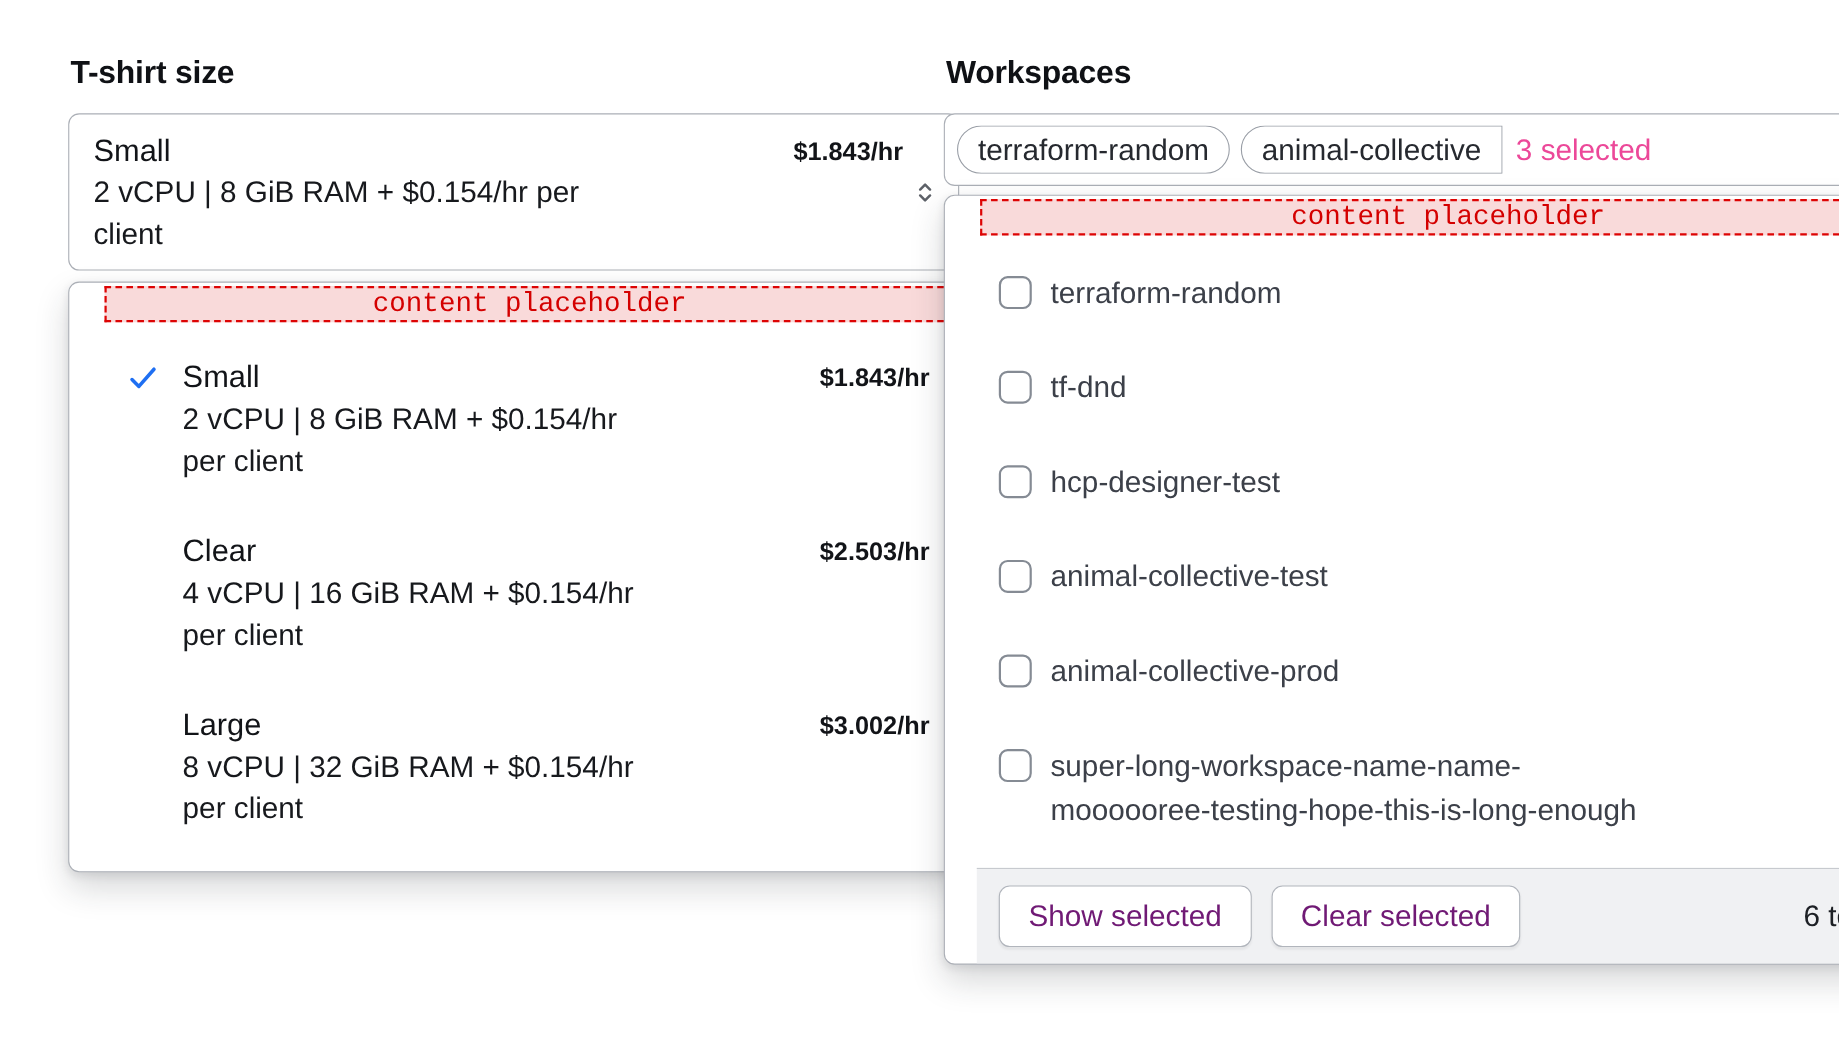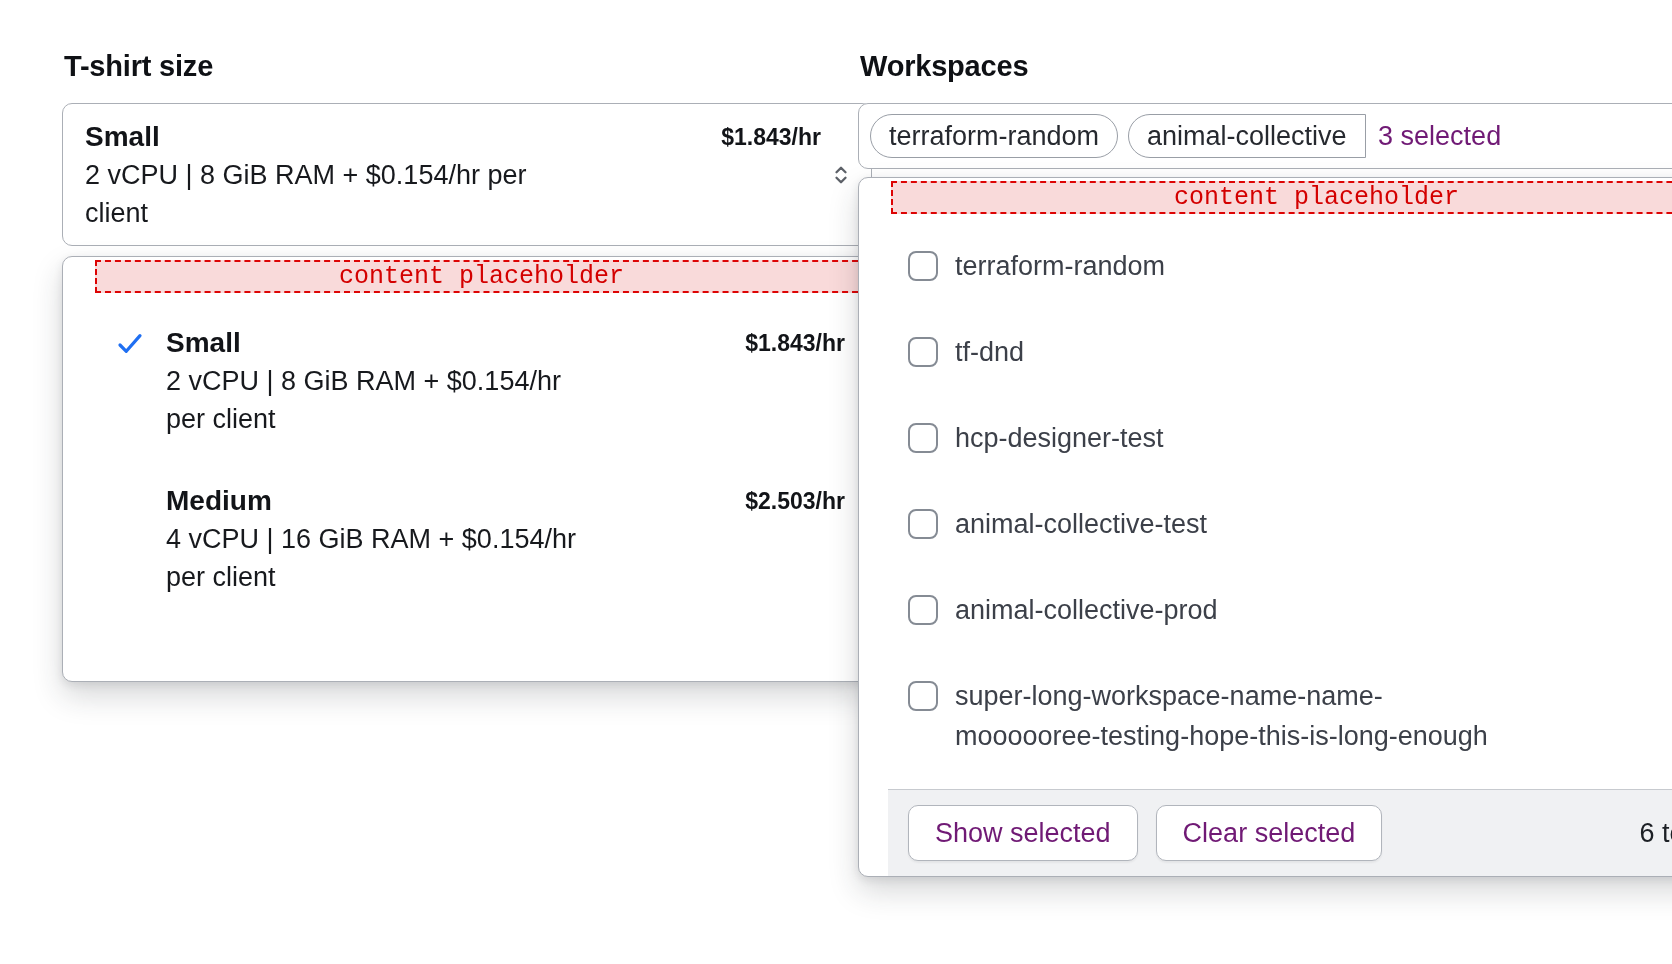--- a/index.html
+++ b/index.html
@@ -33,21 +33,21 @@
   .size-trigger {
     height: 143px;
     padding: 14px 18px 14px 22px;
     display: flex;
     gap: 8px;
     cursor: pointer;
   }
   .size-trigger .main { flex: 1; min-width: 0; }
   .opt-title-row { display: flex; align-items: flex-start; }
   .opt-title {
-    font-size: 28px; font-weight: 700; line-height: 38px; color: #121418;
+    font-size: 28px; font-weight: 400; line-height: 38px; color: #121418;
   }
   .opt-price {
     margin-left: auto;
     font-size: 23px; font-weight: 700; line-height: 38px; color: #121418;
     white-space: nowrap;
   }
   .opt-desc {
     font-size: 27px; line-height: 38px; color: #17191d;
   }
   .size-trigger .opt-desc { max-width: 500px; }
@@ -107,21 +107,21 @@
     color: #26292f;
     white-space: nowrap;
     background: #fff;
   }
   .pill.clipped {
     width: 238px;
     border-radius: 22px 0 0 22px;
     padding-right: 0;
     overflow: hidden;
   }
-  .count-label { font-size: 27px; color: #701a75; white-space: nowrap; }
+  .count-label { font-size: 27px; color: #ec4899; white-space: nowrap; }
   .ws-trigger .chev { margin-left: auto; }
 
   
   .ws-panel { margin-top: 8px; }
   .ws-list { padding: 6px 0 10px 0; }
   .ws-row {
     display: flex;
     align-items: flex-start;
     gap: 17px;
     padding: 23px 20px 23px 20px;
@@ -212,29 +212,36 @@
             <span class="opt-price">$1.843/hr</span>
           </div>
           <div class="opt-desc">2 vCPU | 8 GiB RAM + $0.154/hr per client</div>
         </div>
       </div>
 
       <div class="size-option">
         <span class="check-col"></span>
         <div class="body">
           <div class="opt-title-row">
-            <span class="opt-title">Medium</span>
+            <span class="opt-title">Clear</span>
             <span class="opt-price">$2.503/hr</span>
           </div>
           <div class="opt-desc">4 vCPU | 16 GiB RAM + $0.154/hr per client</div>
         </div>
       </div>
 
       <div class="size-option">
         <span class="check-col"></span>
+        <div class="body">
+          <div class="opt-title-row">
+            <span class="opt-title">Large</span>
+            <span class="opt-price">$3.002/hr</span>
+          </div>
+          <div class="opt-desc">8 vCPU | 32 GiB RAM + $0.154/hr per client</div>
+        </div>
       </div>
 
     </div>
   </div>
 </div>
 
 <div class="col col-right">
   <div class="field-label">Workspaces</div>
 
   <div class="trigger ws-trigger">

